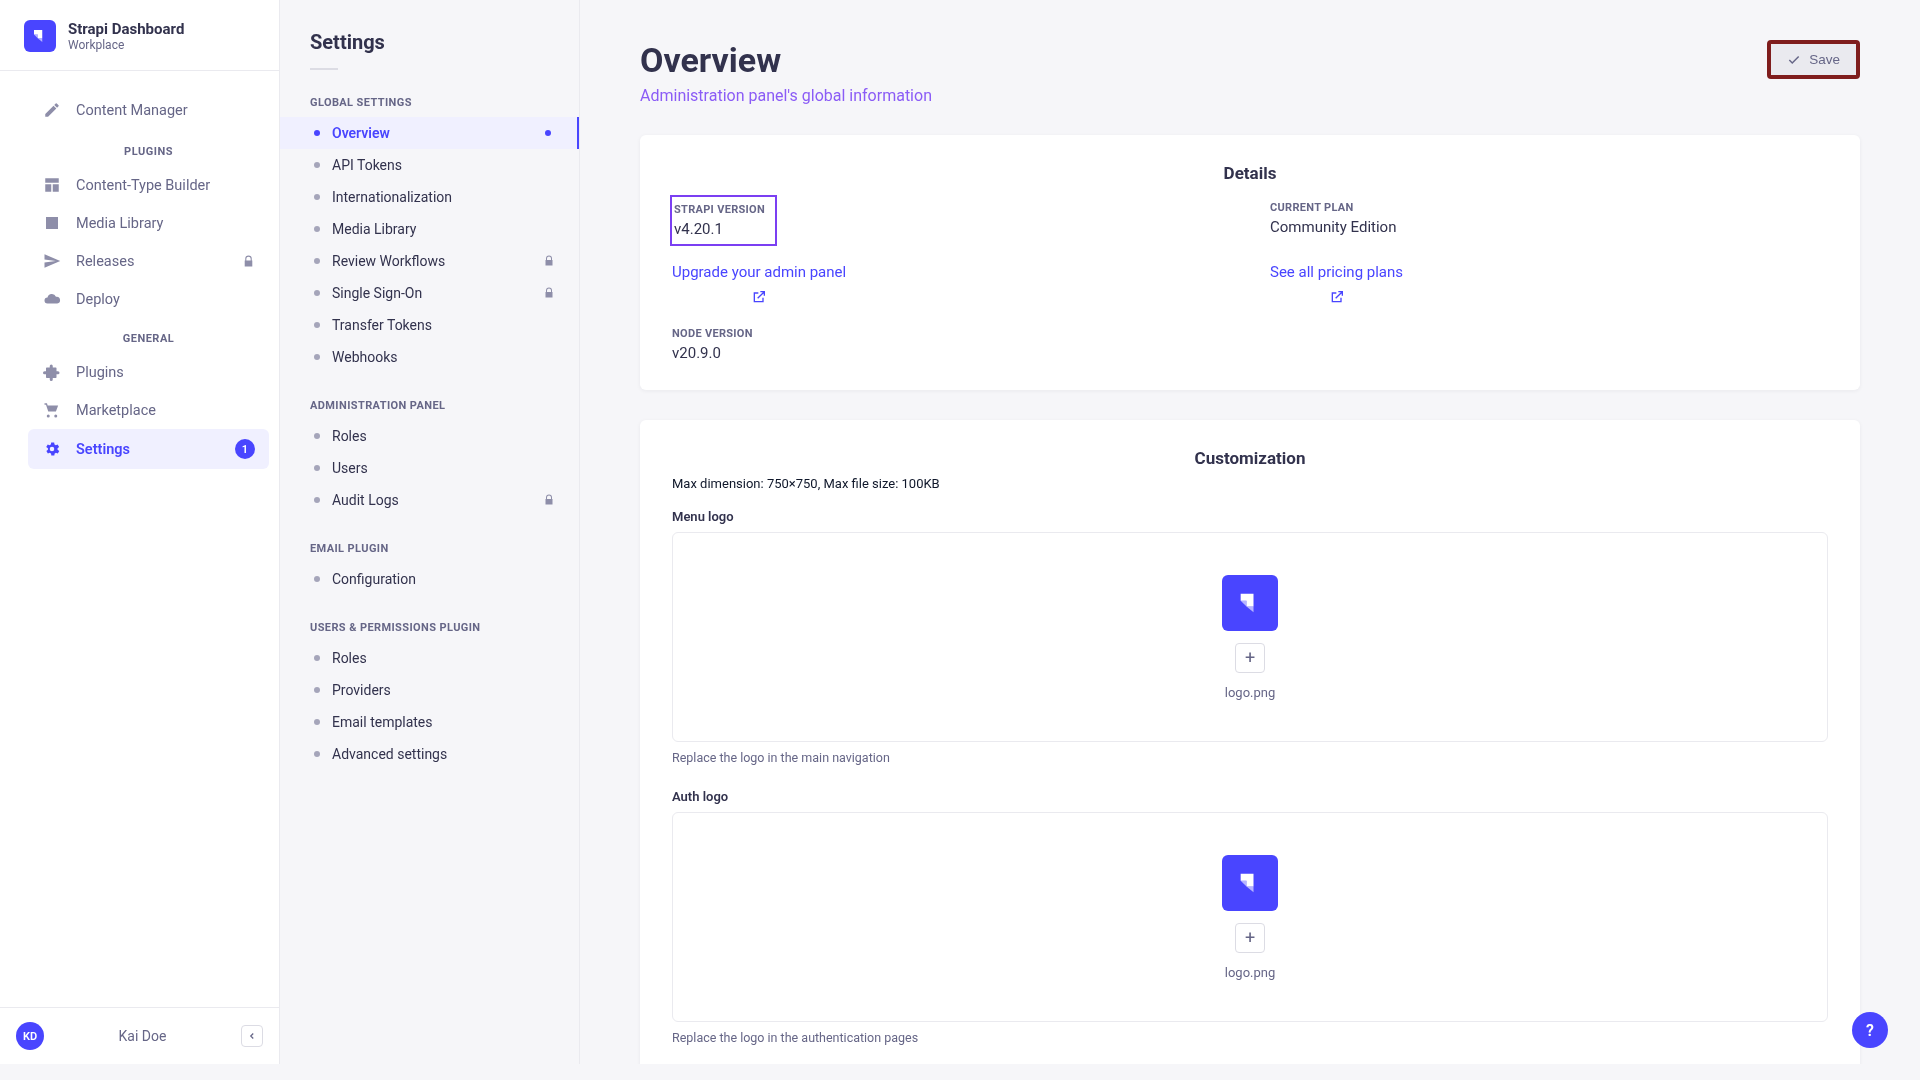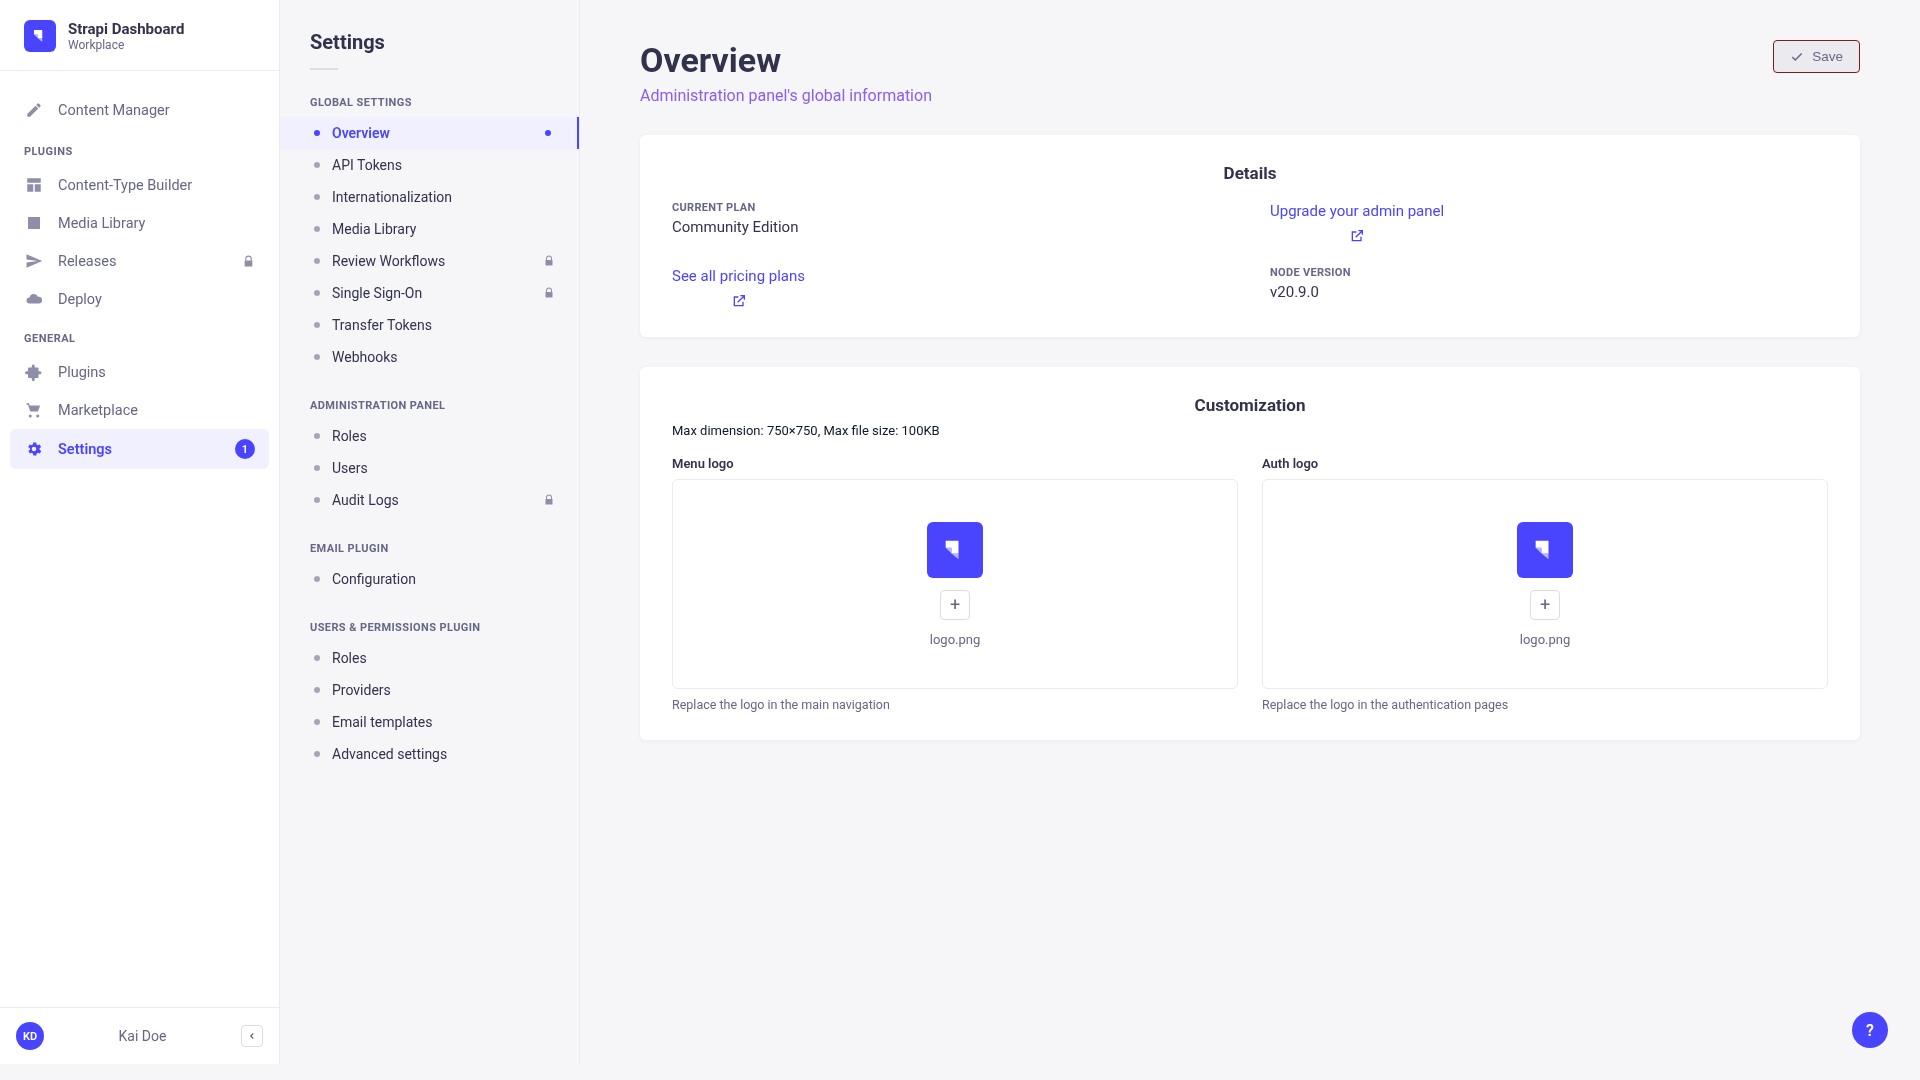--- a/index.html
+++ b/index.html
@@ -5,21 +5,21 @@
 * { box-sizing: border-box; margin: 0; padding: 0; }
 body { font-family: -apple-system, BlinkMacSystemFont, "Segoe UI", Roboto, Helvetica, Arial, sans-serif; background: #f6f6f9; color: #32324d; width:1920px; height:1080px; overflow:hidden;}
 .app { display:flex; height:1064px;}
 
 .sidebar { width:280px; background:#fff; border-right:1px solid #eaeaef; display:flex; flex-direction:column;}
 .sb-header { display:flex; align-items:center; gap:12px; padding:20px 20px 18px 24px; border-bottom:1px solid #eaeaef;}
 .logo { width:32px; height:32px; border-radius:6px; background:#4945ff; display:flex; align-items:center; justify-content:center;}
 .logo svg { width:18px; height:18px;}
 .sb-title { font-size:15px; font-weight:700; color:#32324d;}
 .sb-sub { font-size:12px; color:#666687;}
-.sb-body { flex:1; padding:18px 10px 10px 10px; overflow:auto;}
+.sb-body { flex:1; padding:18px 10px 10px 28px; overflow:auto;text-align:center;}
 .sb-section-lbl { font-size:11px; font-weight:700; color:#666687; letter-spacing:.5px; padding:14px 14px 8px 14px;}
 .sb-item { display:flex; align-items:center; gap:14px; padding:10px 14px; border-radius:6px; color:#666687; font-size:14.5px; cursor:pointer; position:relative;}
 .sb-item.top { padding:12px 14px;}
 .sb-item .ico { width:20px; display:flex; align-items:center; justify-content:center; color:#8e8ea9;}
 .sb-item.active { background:#f0f0ff; color:#4945ff; font-weight:600;}
 .sb-item.active .ico { color:#4945ff;}
 .badge { margin-left:auto; background:#4945ff; color:#fff; border-radius:10px; min-width:20px; height:20px; font-size:11px; display:flex; align-items:center; justify-content:center; font-weight:600;}
 .lock-right { margin-left:auto; color:#8e8ea9;}
 .sb-footer { border-top:1px solid #eaeaef; padding:14px 16px; display:flex; align-items:center; gap:14px;}
 .avatar { width:28px; height:28px; border-radius:50%; background:#4945ff; color:#fff; font-size:11px; font-weight:600; display:flex; align-items:center; justify-content:center;}
@@ -35,30 +35,30 @@
 .sn-item .lbl { flex:1;}
 .sn-item.active { background:#f0f0ff; color:#4945ff; font-weight:600; border-right:2px solid #4945ff;}
 .sn-item.active .dot { background:#4945ff;}
 .sn-item .trail-dot { width:6px; height:6px; border-radius:50%; background:#4945ff; margin-right:4px;}
 .sn-item .lock { color:#8e8ea9; margin-right:2px;}
 
 .main { flex:1; padding:40px 60px 40px 60px; overflow:auto; position:relative;}
 .main-header { display:flex; align-items:flex-start;}
 .page-title { font-size:34px; font-weight:700; color:#32324d;}
 .page-sub { font-size:16px; color:#8b5cf6; margin-top:6px;}
-.save-btn { margin-left:auto; border:1px solid #7f1d1d; background:#eaeaef; color:#666687; border-radius:4px; padding:8px 16px; font-size:13.5px; display:flex; align-items:center; gap:8px; cursor:not-allowed;}
+.save-btn { margin-left:auto; border:4px solid #7f1d1d; background:#eaeaef; color:#666687; border-radius:4px; padding:8px 16px; font-size:13.5px; display:flex; align-items:center; gap:8px; cursor:not-allowed;}
 .card { background:#fff; border-radius:6px; box-shadow:0 1px 4px rgba(33,33,52,.06); padding:28px 32px; margin-top:30px;}
 .card h2 { font-size:17px; font-weight:700; margin-bottom:18px;text-align:center;}
 .details-grid { display:grid; grid-template-columns:1fr 1fr; row-gap:22px; column-gap:40px;}
 .field-lbl { font-size:11px; font-weight:700; letter-spacing:.3px; color:#666687;}
 .field-val { font-size:15px; color:#32324d; margin-top:4px;}
 .link { color:#4945ff; font-size:15px; display:inline-flex; align-items:center; gap:8px; cursor:pointer; margin-top:-2px;flex-direction:column;}
 .highlighted { border:2px solid #7b3ff2; padding:6px 10px 6px 2px; display:inline-block; margin:-6px -10px -6px -2px;}
 .cust-sub { font-size:13px; color:#0f172a; margin-top:-10px; margin-bottom:18px;}
-.logo-row { display:grid; grid-template-columns:1fr 1fr; gap:24px;}
+.logo-row { display:grid; grid-template-columns:1fr; gap:24px;}
 .logo-lbl { font-size:13px; font-weight:600; margin-bottom:8px;}
 .logo-box { border:1px solid #eaeaef; border-radius:6px; height:210px; display:flex; flex-direction:column; align-items:center; justify-content:center; gap:12px; background:#fff;}
 .logo-preview { width:56px; height:56px; border-radius:6px; background:#4945ff; display:flex; align-items:center; justify-content:center;}
 .add-btn { width:30px; height:30px; border:1px solid #dcdce4; border-radius:4px; display:flex; align-items:center; justify-content:center; color:#666687; cursor:pointer; font-size:18px; background:#fff;}
 .logo-fn { font-size:13px; color:#666687;text-align:center;}
 .logo-help { font-size:12.5px; color:#666687; margin-top:8px;}
 .help-fab { position:fixed; right:32px; bottom:32px; width:36px; height:36px; border-radius:50%; background:#4945ff; color:#fff; display:flex; align-items:center; justify-content:center; font-size:16px; font-weight:600; cursor:pointer;}
 svg { display:block;}
 </style>
 </head>
@@ -272,20 +272,26 @@
               <path d="M20 6L9 17l-5-5"></path>
             </svg>
           </span>
         <span>Save</span>
       </button>
     </div>
 
     <section class="card">
       <h2>Details</h2>
       <div class="details-grid">
+        <div>
+          <div class="highlighted">
+            <div class="field-lbl">STRAPI VERSION</div>
+            <div class="field-val">v4.20.1</div>
+          </div>
+        </div>
         <div>
           <div class="field-lbl">CURRENT PLAN</div>
           <div class="field-val">Community Edition</div>
         </div>
         <div>
           <a class="link">
             <span>Upgrade your admin panel</span>
             <span>
                 <svg width="16" height="16" viewBox="0 0 24 24" fill="none" stroke="currentColor" stroke-width="2">
                   <path d="M18 13v6H5V6h6M14 4h6v6M10 14L20 4"></path>

